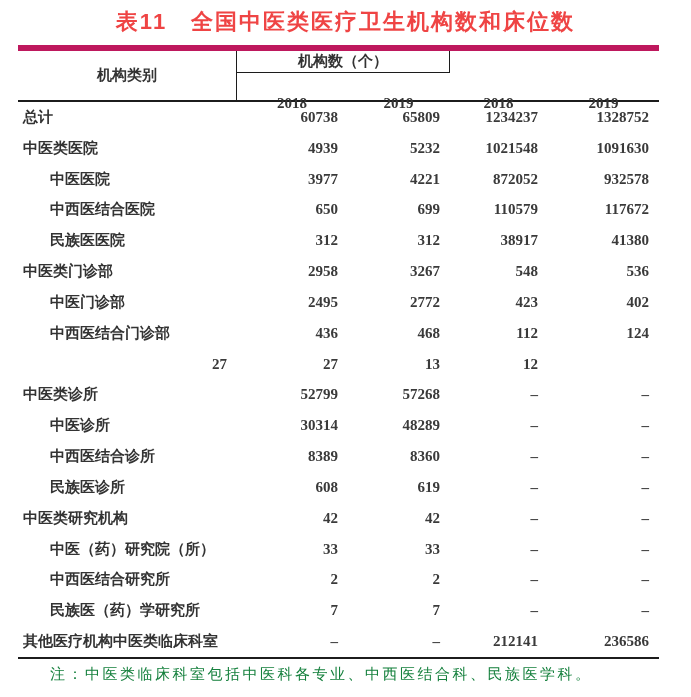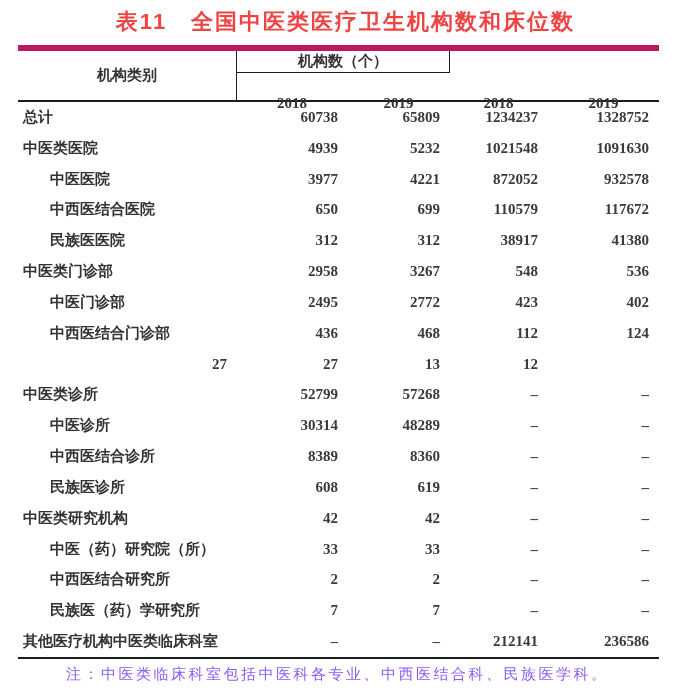--- a/index.html
+++ b/index.html
@@ -77,25 +77,25 @@
     font-family: "Liberation Serif", serif;
     font-weight: bold;
     color: #3a3a3a;
     font-size: 15px;
     text-align: right;
     padding-right: 10px;
     white-space: nowrap;
   }
   .note {
     position: absolute;
-    left: 66px;
+    left: 50px;
     top: 665px;
     font-family: "Liberation Serif", serif;
     font-size: 15px;
-    color: #8b5cf6;
+    color: #15803d;
     letter-spacing: 2.5px;
     white-space: nowrap;
   }
 </style>
 </head>
 <body>
 
 <div class="page">
 
   <div class="title">表11　全国中医类医疗卫生机构数和床位数</div>

